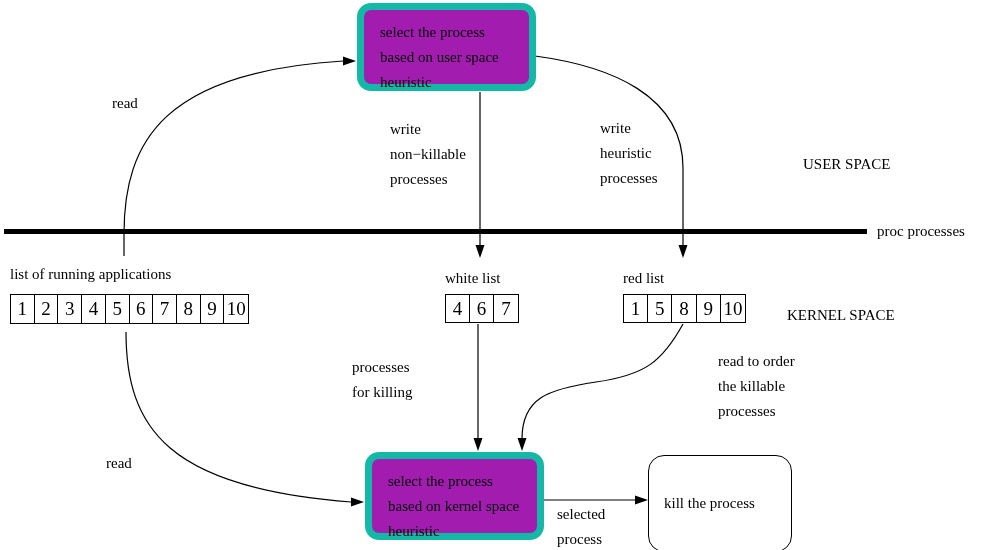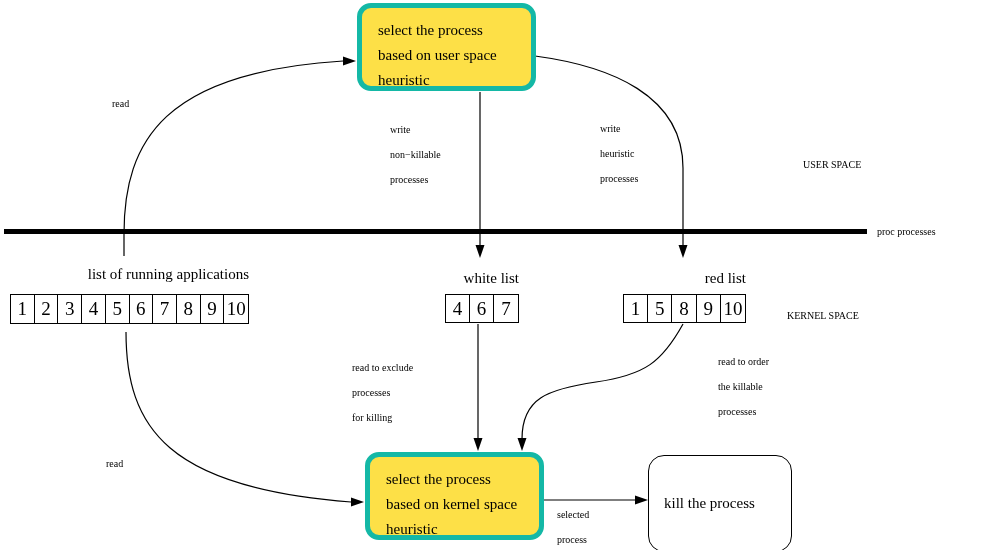--- a/index.html
+++ b/index.html
@@ -3,32 +3,32 @@
 <meta charset="utf-8">
 <style>
   html,body { margin:0; padding:0; background:#fff; }
   .canvas {
     position:relative; width:989px; height:550px; background:#ffffff;
     font-family:"Liberation Serif", serif; color:#000; overflow:hidden;
   }
   svg.connectors { position:absolute; left:0; top:0; width:989px; height:550px; pointer-events:none; }
   .thick-line { position:absolute; left:4px; top:229px; width:863px; height:5px; background:#000; }
   .box {
-    position:absolute; border:5px solid #14b8a6; border-radius:14px; background:#fde047;
+    position:absolute; border:7px solid #14b8a6; border-radius:14px; background:#a21caf;
     font-size:15px; line-height:25px; padding:10px 6px 0 16px; box-sizing:border-box;
   }
   .box-user   { left:357px; top:3px;   width:179px; height:88px; }
   .box-kernel { left:365px; top:452px; width:179px; height:88px; }
   .box-kill   {
     position:absolute; left:648px; top:455px; width:144px; height:97px;
     border:1px solid #000; border-radius:16px; background:#fff;
     font-size:15px; display:flex; align-items:center; padding-left:15px; box-sizing:border-box;
   }
-  .lbl { position:absolute; font-size:10px; line-height:25px; white-space:nowrap; }
-  .list-title { position:absolute; font-size:15px; text-align:right; white-space:nowrap; }
+  .lbl { position:absolute; font-size:15px; line-height:25px; white-space:nowrap; }
+  .list-title { position:absolute; font-size:15px; text-align:left; white-space:nowrap; }
   .cells { position:absolute; display:grid; border:1px solid #000; background:#fff; box-sizing:border-box; }
   .cells-running { left:10px;  top:294px; width:239px; height:30px; grid-template-columns:repeat(10,1fr); }
   .cells-white   { left:445px; top:294px; width:74px;  height:29px; grid-template-columns:repeat(3,1fr); }
   .cells-red     { left:623px; top:294px; width:123px; height:29px; grid-template-columns:repeat(5,1fr); }
   .cell {
     display:flex; align-items:center; justify-content:center;
     font-size:19px; border-right:1px solid #000;
   }
   .cell:last-child { border-right:none; }
 </style>
@@ -84,21 +84,20 @@
     <div>processes</div>
   </div>
 
   <div class="lbl" style="left:600px;top:116px">
     <div>write</div>
     <div>heuristic</div>
     <div>processes</div>
   </div>
 
   <div class="lbl" style="left:352px;top:355px">
-    <div>read to exclude</div>
     <div>processes</div>
     <div>for killing</div>
   </div>
 
   <div class="lbl" style="left:718px;top:349px">
     <div>read to order</div>
     <div>the killable</div>
     <div>processes</div>
   </div>
 

